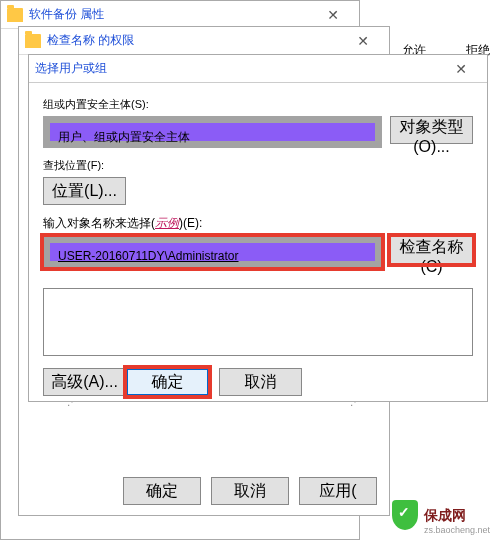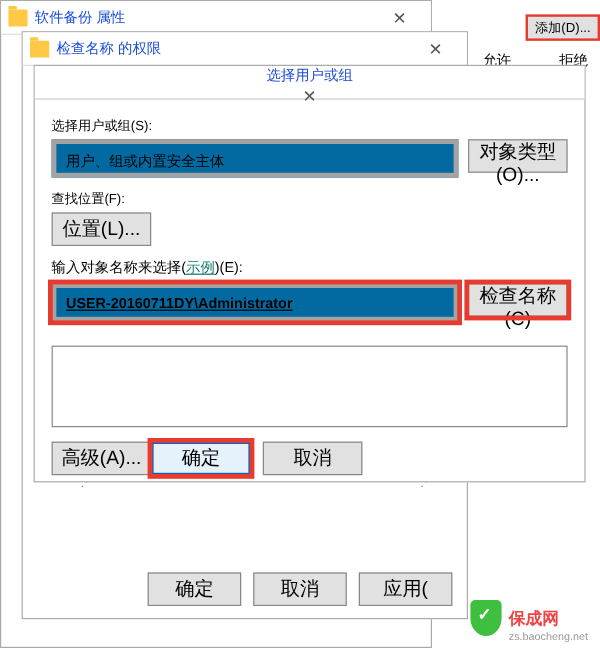--- a/index.html
+++ b/index.html
@@ -15,55 +15,54 @@
     .dlg1 { left: 0; top: 0; width: 360px; height: 540px; }
     .dlg2 { left: 18px; top: 26px; width: 372px; height: 490px; }
     .dlg3 { left: 28px; top: 54px; width: 460px; height: 348px; }
     
     .toolbar { position: absolute; top: 12px; right: 0; display: flex; gap: 6px; }
     .tb-btn { width: 62px; height: 22px; border: 1px solid #aaa; background: #e1e1e1; text-align: center; line-height: 20px; font-size: 11px; }
     .tb-btn.hi { border: 2px solid #e63b2e; }
     
     .perm-row { position: absolute; top: 42px; right: 10px; display: flex; gap: 40px; font-size: 11px; }
     
-    .dlg3 .titlebar { background: #fff; border-bottom: 1px solid #ccc; flex-direction: column; }
+    .dlg3 .titlebar { background: #fff; border-bottom: 1px solid #ccc; }
     .dlg3 .content { padding: 14px 14px 10px 14px; }
     .label { font-size: 11px; margin-bottom: 4px; color: #000; }
     .row { display: flex; gap: 8px; align-items: stretch; margin-bottom: 10px; }
-    .field { flex: 1; border: 4px solid #a3a3a3; padding: 6px 8px; background: #0369a1; font-size: 12px; height: 32px; }
+    .field { flex: 1; border: 7px solid #a3a3a3; padding: 6px 8px; background: #8b5cf6; font-size: 12px; height: 32px; }
     .btn { width: 83px; height: 28px; border: 1px solid #888; background: #e1e1e1; font-size: 16px; cursor: pointer; }
-    .link { color: #0f766e; text-decoration: underline; }
+    .link { color: #be185d; text-decoration: underline; font-style: italic; }
     
     .hi-red { outline: 4px solid #e63b2e; outline-offset: -1px; }
     .ok-btn { border: 2px solid #0066cc; background: #e5f1fb; }
     
     .listbox { border: 1px solid #888; height: 68px; margin: 0 14px 12px 14px; }
     
     .btnrow-inner { display: flex; padding: 0 14px 12px; }
     .btnrow-inner .right { display: flex; gap: 10px; }
     
     .dlg2 .bottom { position: absolute; bottom: 10px; right: 12px; display: flex; gap: 10px; }
     .dlg2 .bottom .btn { width: 78px; }
     
     .resize-grip { position: absolute; width: 9px; height: 9px; }
     .grip-left { left: 48px; bottom: 112px; }
     .grip-right { right: 30px; bottom: 112px; }
     .grip-left::after, .grip-right::after { content: "⋰"; font-size: 10px; color: #888; }
     
     .watermark { position: absolute; right: 10px; bottom: 8px; display: flex; align-items: center; gap: 6px; }
     .shield { width: 26px; height: 30px; background: #3fbf3f; border-radius: 4px 4px 50% 50%; position: relative; }
     .shield::after { content: "✓"; color: #fff; position: absolute; left: 6px; top: 4px; font-weight: bold; font-size: 14px; }
-    .wm-text { font-size: 14px; font-weight: bold; color: #ef4444; margin-top: 13px; }
+    .wm-text { font-size: 14px; font-weight: bold; color: #7f1d1d; margin-top: 13px; }
     .wm-sub { font-size: 9px; color: #999; }
   </style>
 </head>
 <body>
 
 <div class="toolbar">
-  <div class="tb-btn hi">添加(D)...</div>
 </div>
 <div class="perm-row">
   <span>允许</span>
   <span>拒绝</span>
 </div>
 
 <div class="dialog dlg1">
   <div class="titlebar">
     <div class="folder-icon"></div>
     <div class="title-text">软件备份 属性</div>
@@ -85,34 +84,34 @@
     <button class="btn">应用(</button>
   </div>
 </div>
 
 <div class="dialog dlg3">
   <div class="titlebar">
     <div class="title-text">选择用户或组</div>
     <div class="close-x">✕</div>
   </div>
   <div class="content">
-    <div class="label">选择用户或组(S):</div>
+    <div class="label">组或内置安全主体(S):</div>
     <div class="row">
       <div class="field">用户、组或内置安全主体</div>
       <button class="btn">对象类型(O)...</button>
     </div>
     <div class="label">查找位置(F):</div>
     <div class="row">
       <button class="btn">位置(L)...</button>
     </div>
     <div class="label">
       <span>输入对象名称来选择(</span><span class="link">示例</span><span>)(E):</span>
     </div>
     <div class="row">
-      <div class="field hi-red" style="text-decoration: underline; font-weight: bold;">USER-20160711DY\Administrator</div>
+      <div class="field hi-red" style="text-decoration: underline;">USER-20160711DY\Administrator</div>
       <button class="btn hi-red">检查名称(C)</button>
     </div>
   </div>
   <div class="listbox"></div>
   <div class="btnrow-inner">
     <button class="btn">高级(A)...</button>
     <div class="right">
       <button class="btn ok-btn hi-red">确定</button>
       <button class="btn">取消</button>
     </div>

